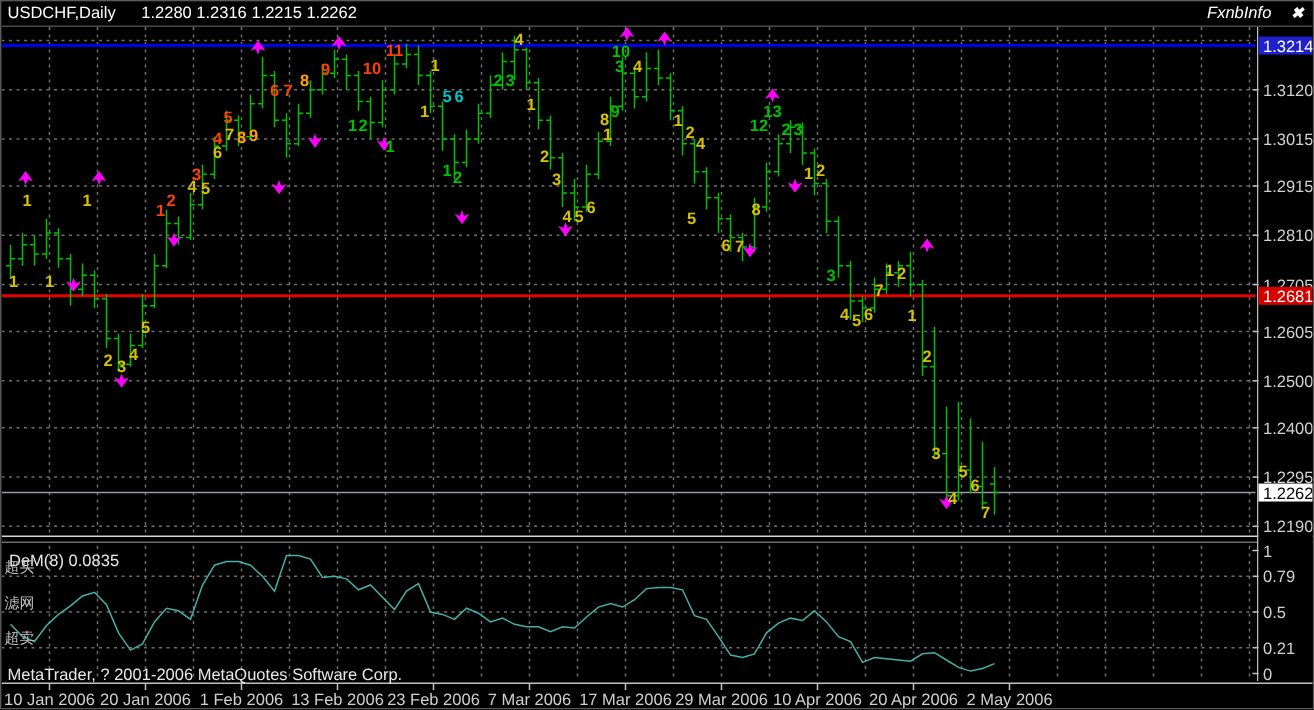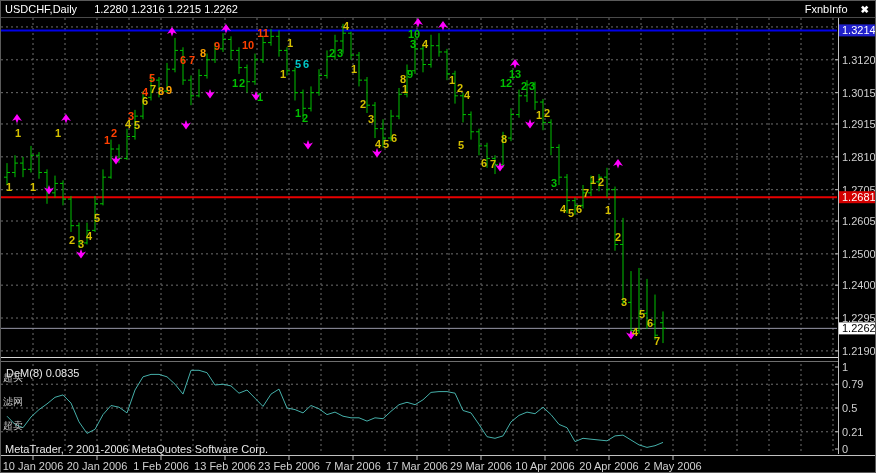--- a/index.html
+++ b/index.html
@@ -8,21 +8,21 @@
     font-family:"Liberation Sans",sans-serif;overflow:hidden;
     box-sizing:border-box;border:1px solid #5a5a5a;
   }
   .titlebar{
     position:absolute;left:0;top:0;width:100%;height:16px;background:#000;
     color:#fff;font-size:11px;line-height:16px;white-space:nowrap;
     border-bottom:1px solid #4a4a4a;z-index:5;
   }
   .titlebar .sym{margin-left:4px;font-weight:normal;}
   .titlebar .ohlc{margin-left:14px;}
-  .titlebar .right{position:absolute;right:6px;top:0;}
+  .titlebar .right{position:absolute;right:6px;top:0;font-style:italic;}
   .titlebar .expert{margin-right:10px;}
   .titlebar .close{font-weight:bold;font-size:10px;cursor:pointer;}
   svg{position:absolute;left:0;top:0;}
 </style>
 </head>
 <body>
 
 <div class="window">
   <div class="titlebar">
     <span class="sym">USDCHF,Daily</span>

